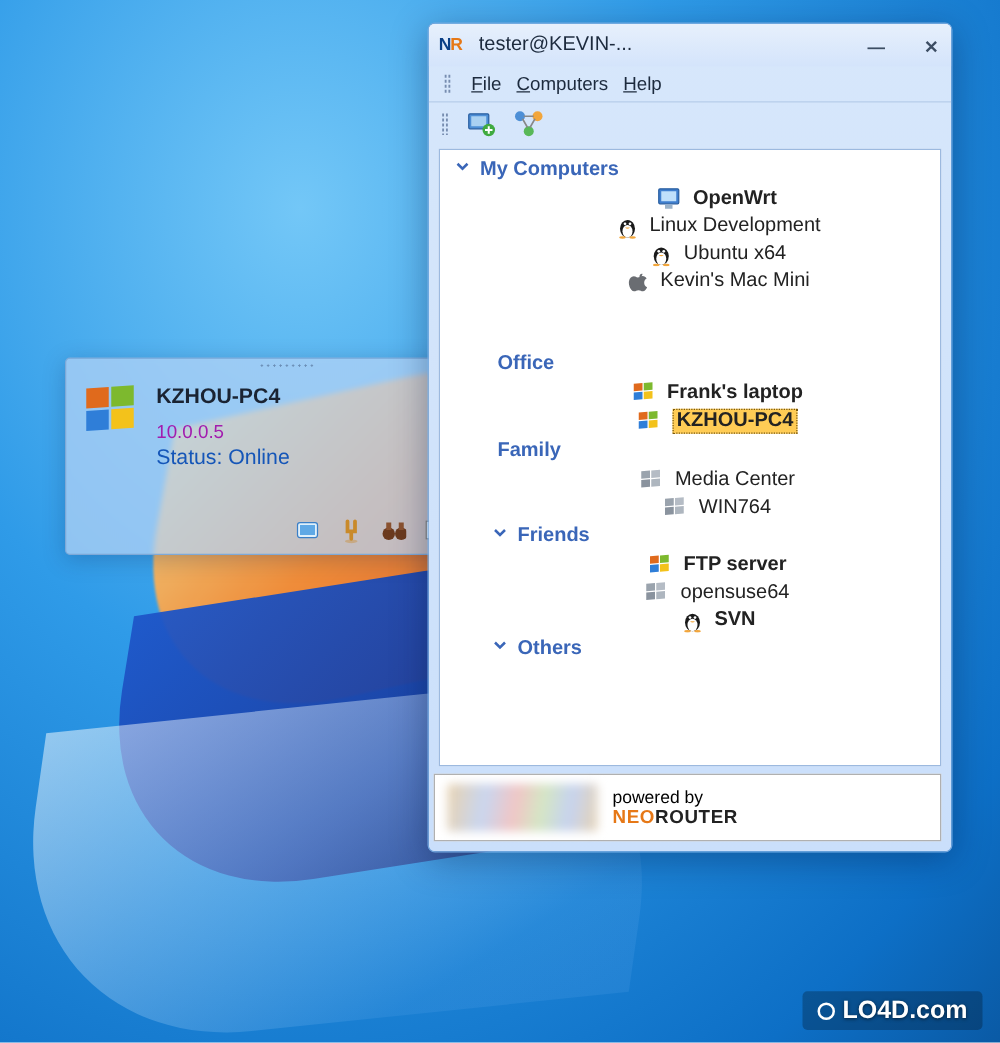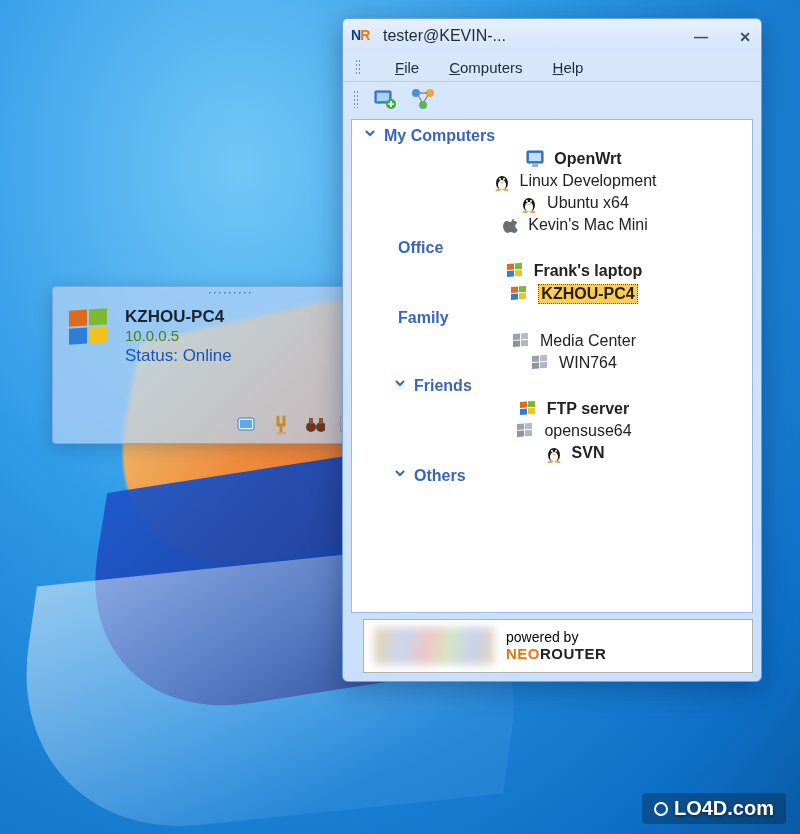--- a/index.html
+++ b/index.html
@@ -58,21 +58,21 @@
     background-image: radial-gradient(#6b8db5 1px, transparent 1px);
     background-size: 5px 5px;
   }
   .tooltip-close {
     position:absolute; top:6px; right:8px; width:16px; height:16px;
     color:#3a4658; font-size:14px; line-height:14px; text-align:center; cursor:pointer;
   }
   .tooltip-body { display:flex; gap:12px; margin-top:10px; }
   .tooltip-text { flex:1; }
   .tp-name { font-weight:700; font-size:17px; color:#1a2332; }
-  .tp-ip { font-size:15px; color:#4d7c0f; margin-top:0; }
+  .tp-ip { font-size:15px; color:#a21caf; margin-top:10px; }
   .tp-status { font-size:17px; color:#1556b8; margin-top:2px; }
   .tooltip-toolbar {
     position:absolute; bottom:8px; right:12px; display:flex; gap:14px; align-items:center;
   }
   .tt-icon { width:20px; height:20px; display:flex; align-items:center; justify-content:center; cursor:pointer; }
 
   
   .app-window {
     position: absolute; left: 342px; top: 18px; width: 420px; height: 664px;
     background: linear-gradient(#d7e7fb, #cadffb);
@@ -90,21 +90,21 @@
     width: 24px; height: 18px; margin-right: 8px;
     font-weight: 900; font-size: 14px; letter-spacing: -1px;
     color: #0a3f86;
   }
   .app-logo .r { color:#e67817; }
   .win-title { flex:1; font-size:16px; color:#1c2a3d; }
   .win-btns { display:flex; gap:28px; }
   .win-btn { width:16px; height:14px; color:#3c4d63; font-size:14px; font-weight:700; cursor:pointer; text-align:center; }
 
   .menubar {
-    height: 28px; display:flex; align-items:center; gap:30px; padding: 0 12px;
+    height: 28px; display:flex; align-items:center; gap:12px; padding: 0 12px;
     font-size: 15px; color:#1c2a3d;
   }
   .menubar .grip-v { width:6px; height:16px; margin-right:4px;
     background-image: radial-gradient(#778db0 1px, transparent 1px);
     background-size: 3px 4px; }
   .menu-item { cursor:pointer; }
   .mn-u { text-decoration: underline; text-decoration-skip-ink: none; }
 
   .toolbar {
     height: 34px; display:flex; align-items:center; gap:10px; padding:0 10px;
@@ -127,21 +127,21 @@
   .chev { width:12px; height:12px; }
   .node {
     display:flex; align-items:center; gap:8px;
     padding: 2px 0 2px 44px; color:#222; cursor:pointer;justify-content:center;
   }
   .node.bold { font-weight:700; }
   .node.sel .lbl { background:#ffcc55; border:1px dotted #7a5a10; padding:0 2px; }
   .node .ico { width:20px; height:18px; display:flex; align-items:center; justify-content:center; }
 
   .footer {
-    margin: 0 8px 8px 20px; height: 54px;
+    margin: 0 8px 8px 4px; height: 54px;
     background:#fff; border:1px solid #b0b0b0;
     display:flex; align-items:center; padding: 4px 10px; gap:12px;
   }
   .footer-blur {
     width:120px; height:38px; border-radius:3px;
     background: linear-gradient(100deg, #e8d2b0, #c9d6ef 25%, #f0c6c6 45%, #d5e6c4 62%, #c6d3ef 80%, #e6d3b6);
     filter: blur(4px);
   }
   .footer-text { display:flex; flex-direction:column; font-size:14px; line-height:1.15; }
   .neologo { font-weight:800; letter-spacing:0.5px; font-size:15px; }
@@ -299,21 +299,21 @@
         <span class="lbl">Ubuntu x64</span>
       </div>
       <div class="node">
         <span class="ico">
           <svg width="18" height="20">
             <path d="M13 4c0 1.3-1 2.6-2.4 2.6C10.4 5 11.6 3.6 13 4zM9 7c2 0 2.2-1.2 4-1.2 1.5 0 2.7 1 3.3 2-2.9 1.6-2.4 5.8.4 6.9-.7 1.6-1.8 3.3-3.4 3.3-1.5 0-1.8-.9-3.5-.9s-2 .9-3.5.9c-1.7 0-3-2-3.7-3.9C1.2 10.5 2.7 6 6 6c1.7 0 2 .9 3 1z" fill="#6a6d72"></path>
           </svg>
         </span>
         <span class="lbl">Kevin's Mac Mini</span>
       </div>
-      <div class="group-hdr" style="padding-left: 44px;">
+      <div class="group-hdr" style="padding-left: 44px; margin-top: 43px;">
         <span class="glabel">Office</span>
       </div>
       <div class="node bold">
         <span class="ico">
           <svg width="20" height="18">
             <g transform="skewY(-4)">
               <rect x="1" y="2" width="7" height="6" fill="#e06a1c"></rect>
               <rect x="9" y="2" width="7" height="6" fill="#7db92e"></rect>
               <rect x="1" y="9" width="7" height="6" fill="#2f7ed8"></rect>
               <rect x="9" y="9" width="7" height="6" fill="#f3c21b"></rect>

